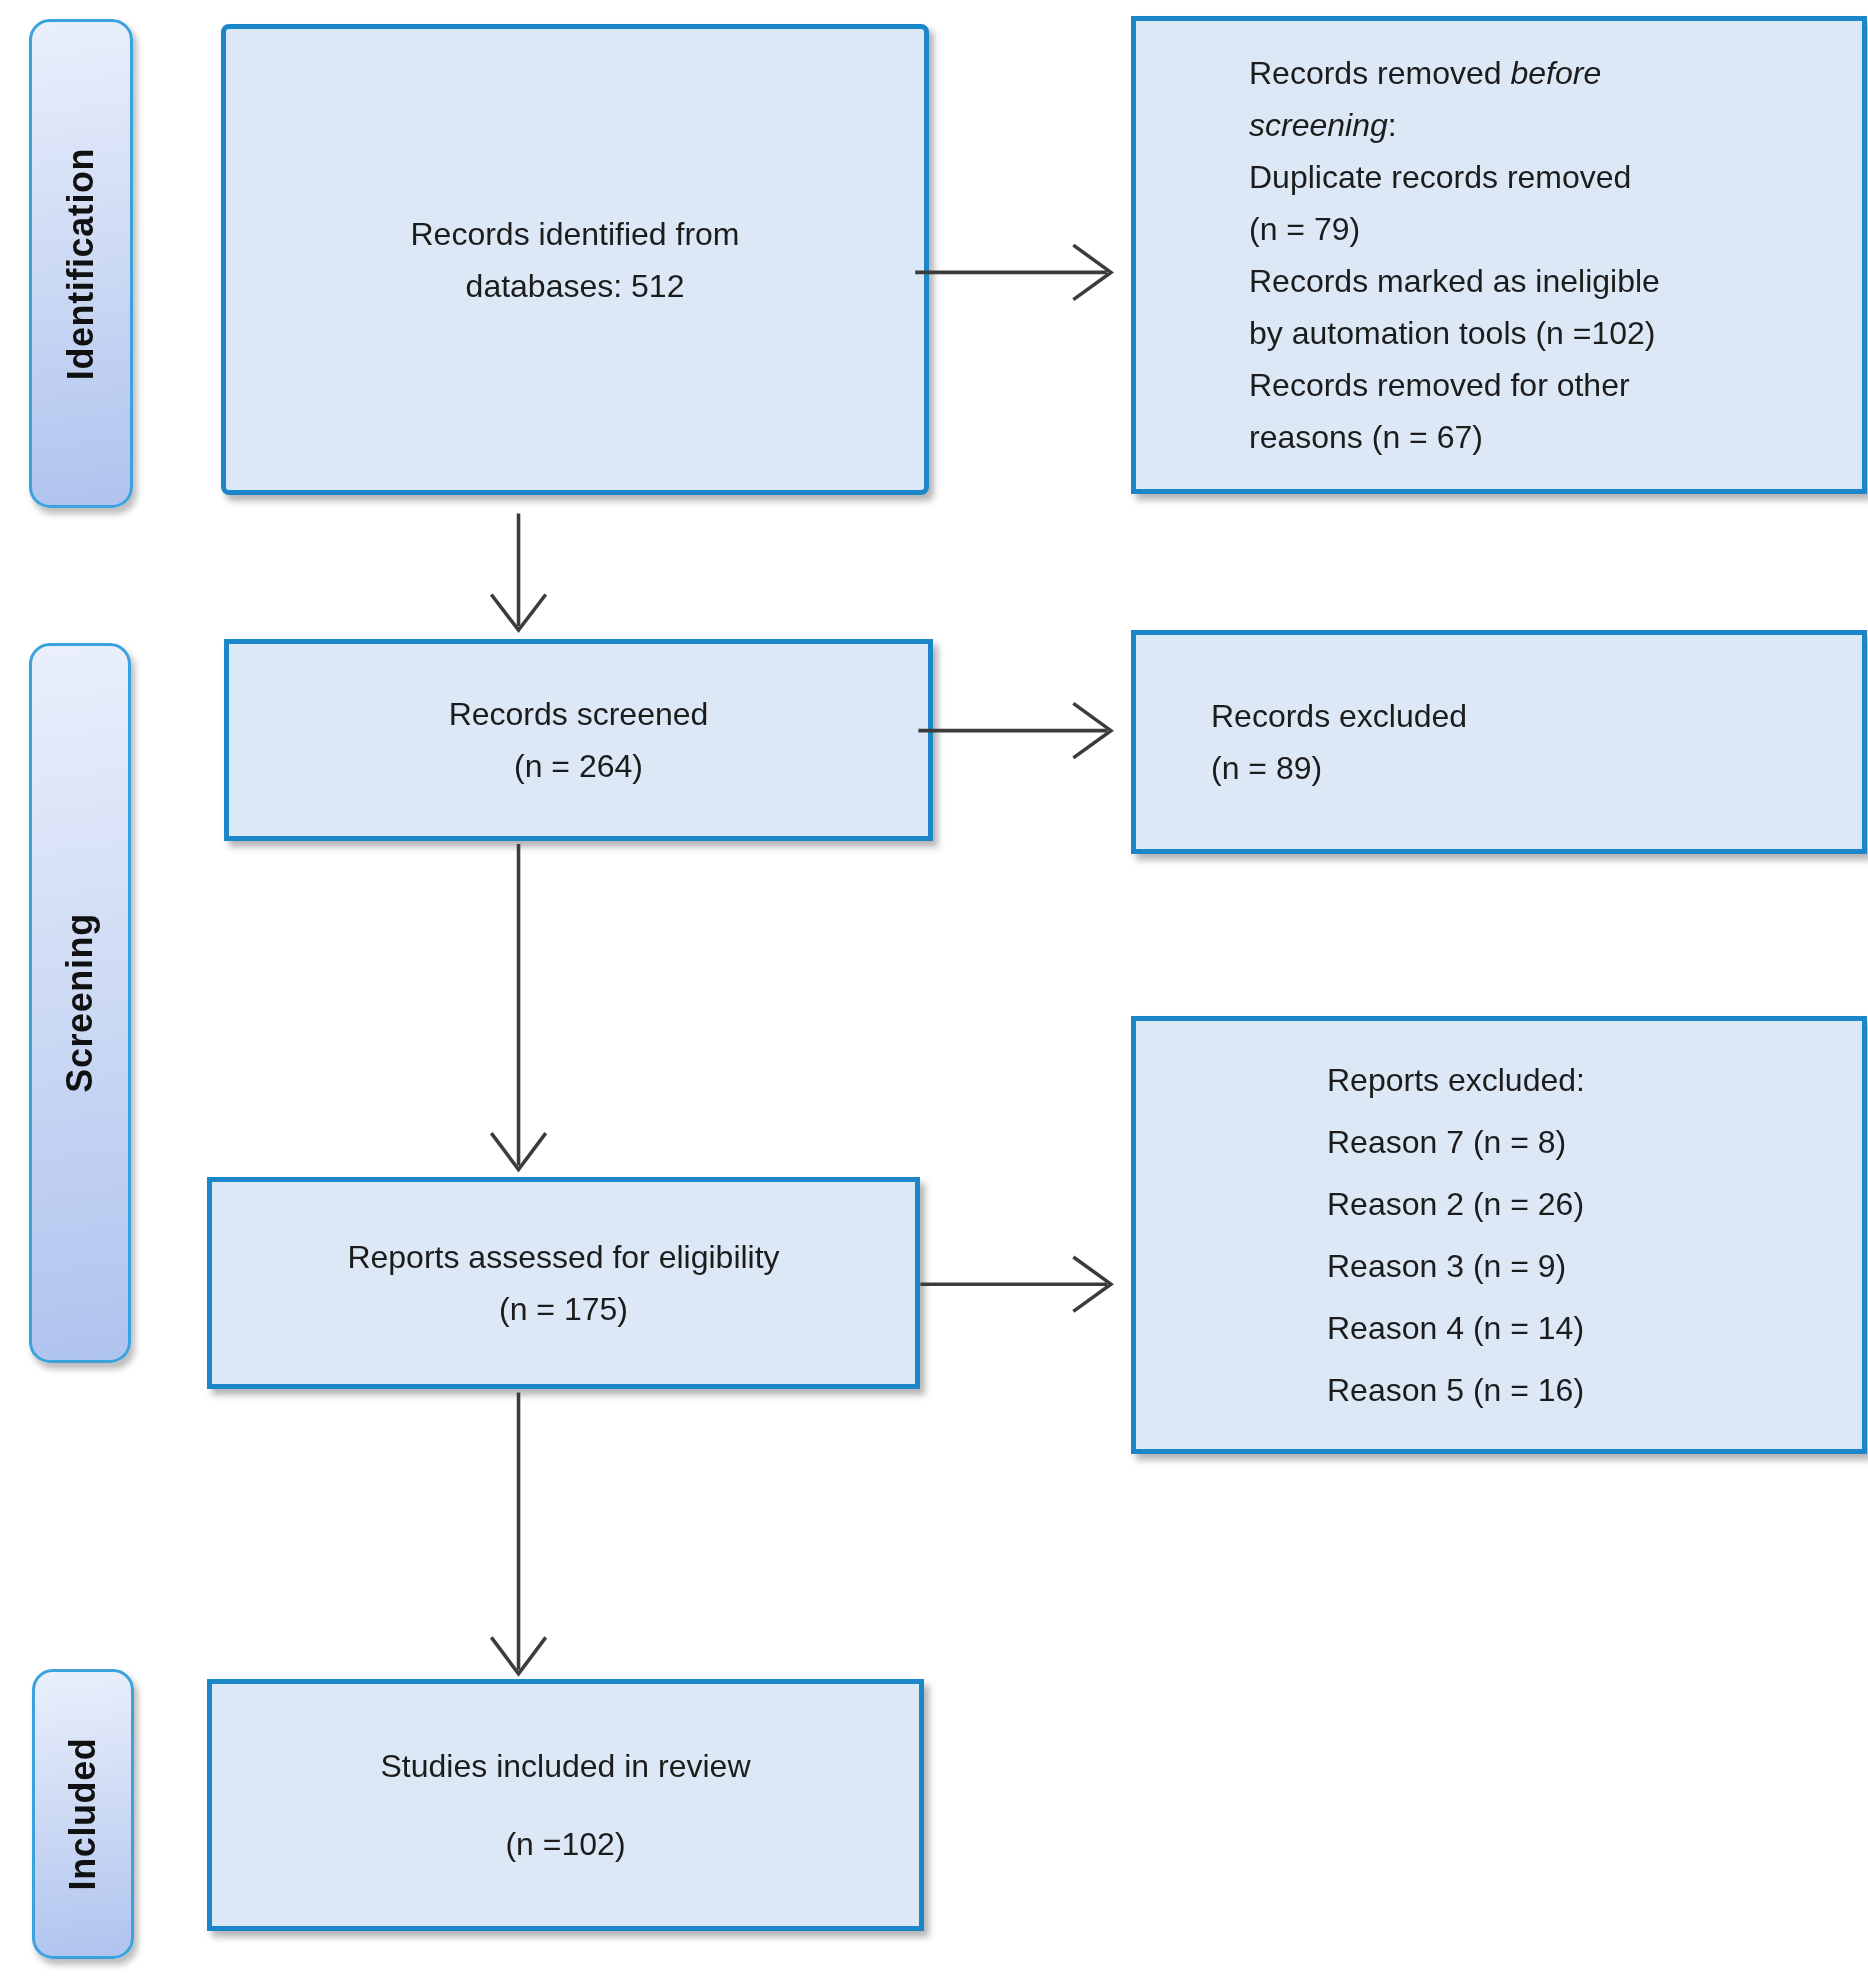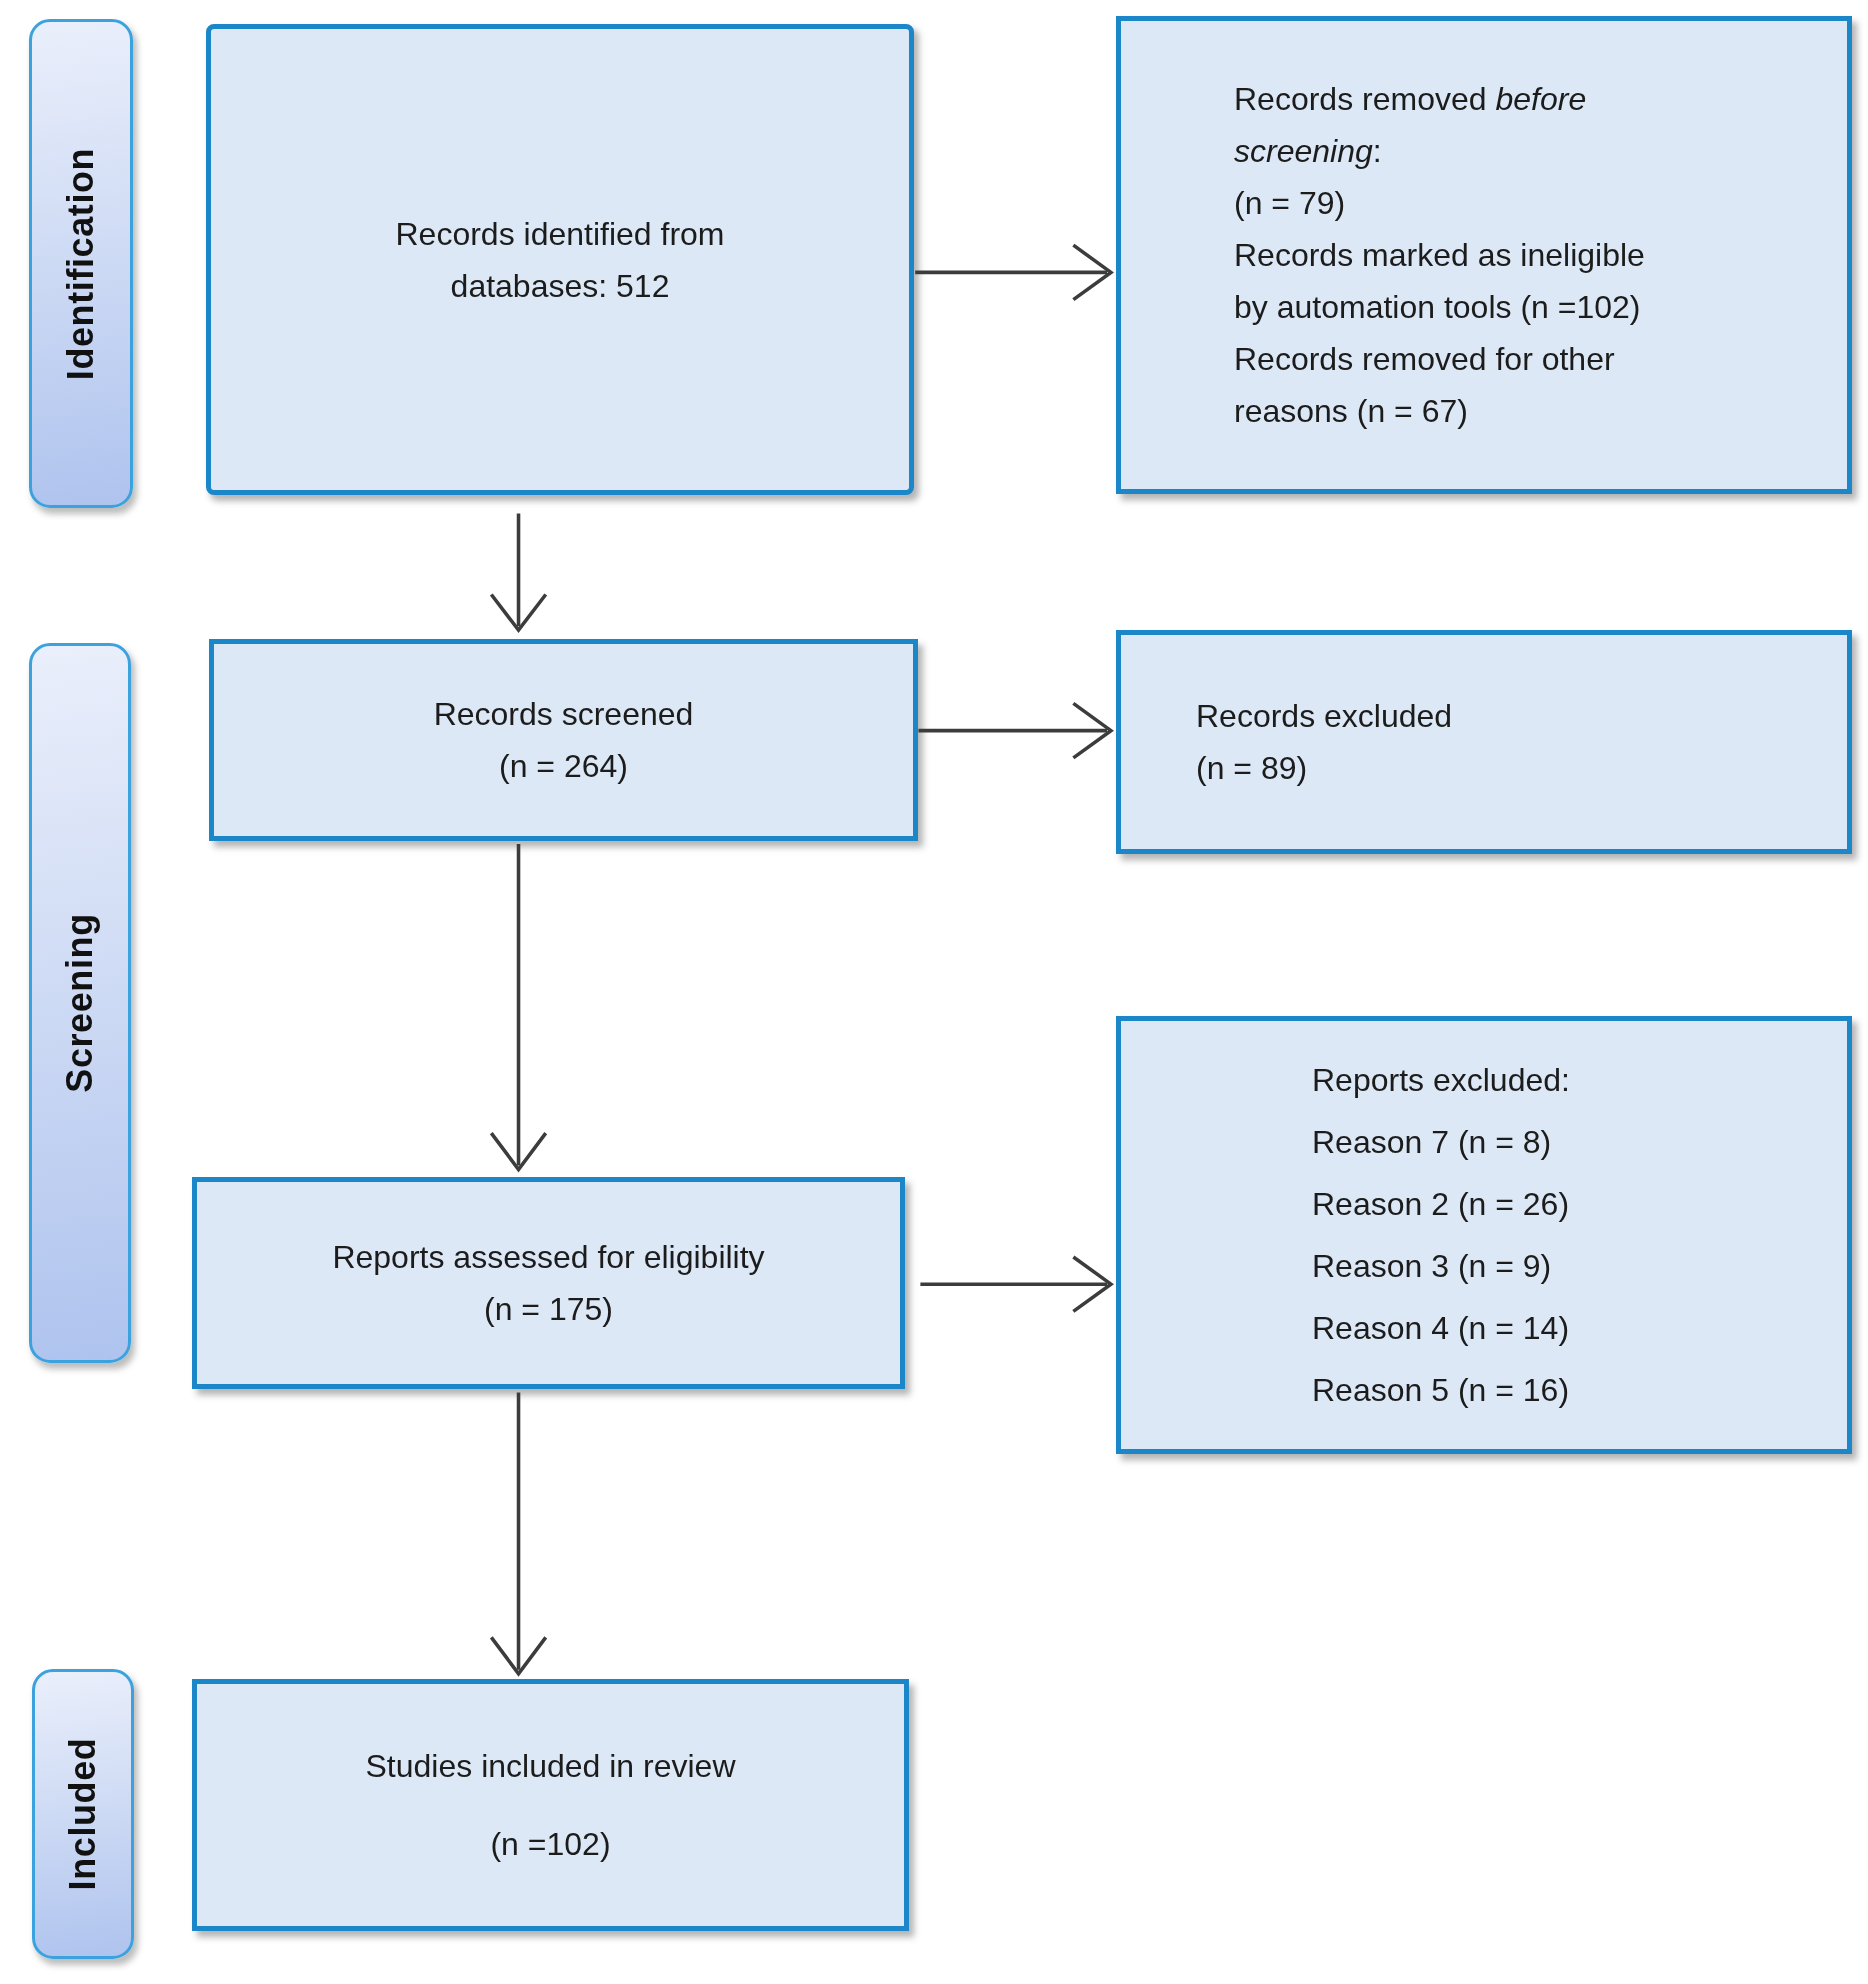--- a/index.html
+++ b/index.html
@@ -26,20 +26,21 @@
     position:absolute;
     background:var(--box-fill);
     border:5.2px solid var(--box-border);
     box-shadow:4.5px 5.8px 6.5px rgba(90,90,90,0.45);
     box-sizing:border-box;
     display:flex;
     flex-direction:column;
     justify-content:center;
     font-size:32px;
     line-height:52px;
+    margin-left:15px;
   }
   .fbox .line{white-space:nowrap;}
   .center-text{align-items:center;text-align:center;}
   .left-text{align-items:flex-start;text-align:left;}
   .it{font-style:italic;}
   
   .stage{
     position:absolute;
     border:3.9px solid var(--sidebar-border);
     border-radius:21px;
@@ -94,20 +95,21 @@
     </div>
 
   <div class="fbox center-text" style="left:192px;top:1679px;width:717px;height:252px;gap:26px;">
       <div class="line"><span>Studies included in review</span></div>
       <div class="line"><span>(n =102)</span></div>
     </div>
 
   <div class="fbox left-text" style="left:1116px;top:16px;width:736px;height:478px;padding-left:113px;">
       <div class="line"><span>Records removed </span><span class="it">before</span></div>
       <div class="line"><span class="it">screening</span><span>:</span></div>
+      <div class="line"><span>Duplicate records removed</span></div>
       <div class="line"><span>(n = 79)</span></div>
       <div class="line"><span>Records marked as ineligible</span></div>
       <div class="line"><span>by automation tools (n =102)</span></div>
       <div class="line"><span>Records removed for other</span></div>
       <div class="line"><span>reasons (n = 67)</span></div>
     </div>
 
   <div class="fbox left-text" style="left:1116px;top:630px;width:736px;height:224px;padding-left:75px;">
       <div class="line"><span>Records excluded</span></div>
       <div class="line"><span>(n = 89)</span></div>

